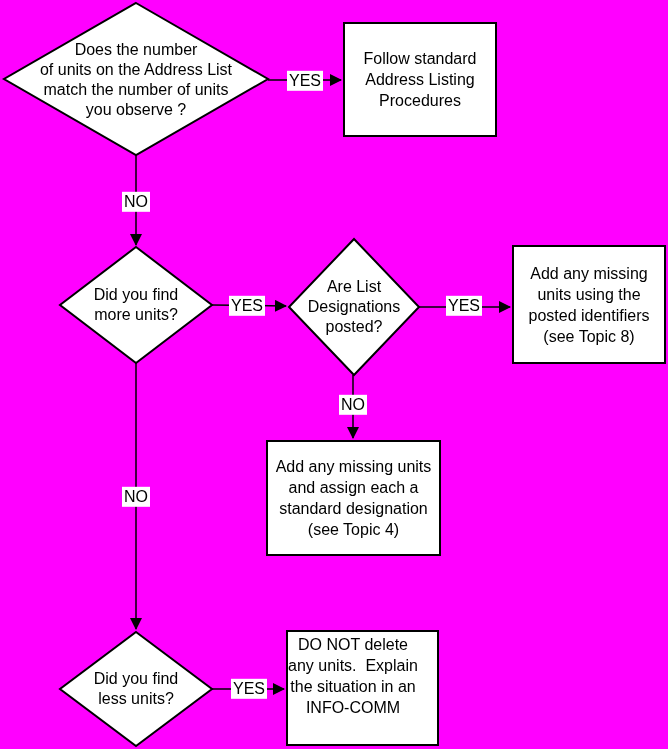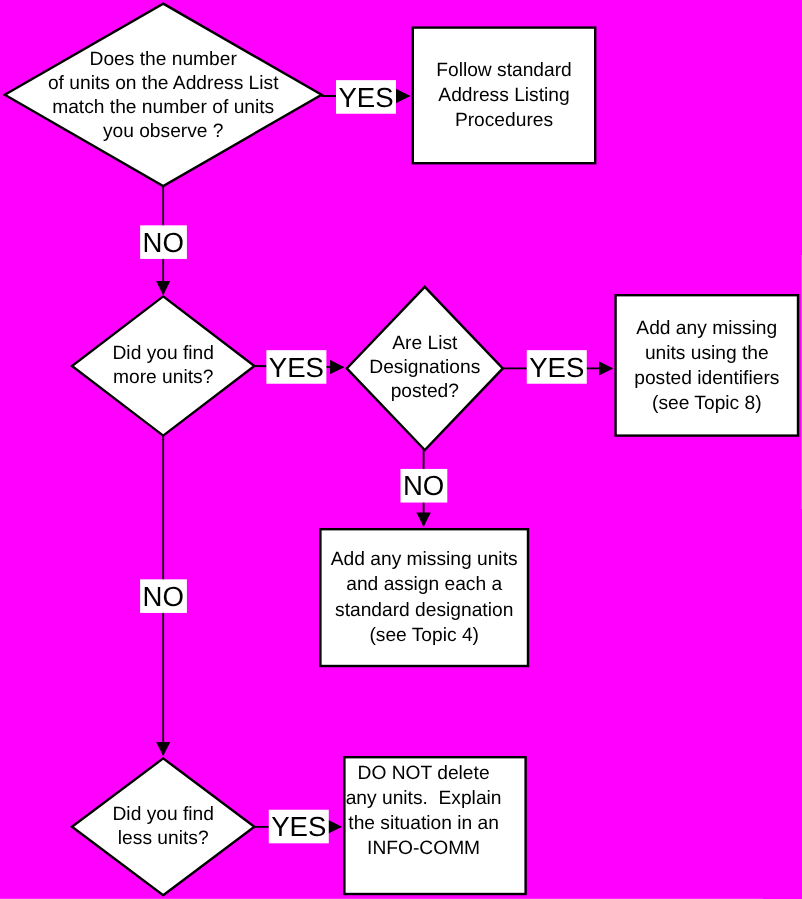--- a/index.html
+++ b/index.html
@@ -27,21 +27,21 @@
     line-height: 20px;
     color: #000000;
     pointer-events: none;
   }
   .node-text.process { line-height: 21px; }
   .edge-label {
     position: absolute;
     transform: translate(-50%, -50%);
     background: #ffffff;
     color: #000000;
-    font-size: 23px;
+    font-size: 16px;
     line-height: 1.15;
     padding: 1px 2px;
     white-space: nowrap;
   }
 </style>
 </head>
 <body>
 
 <div class="stage">
 

